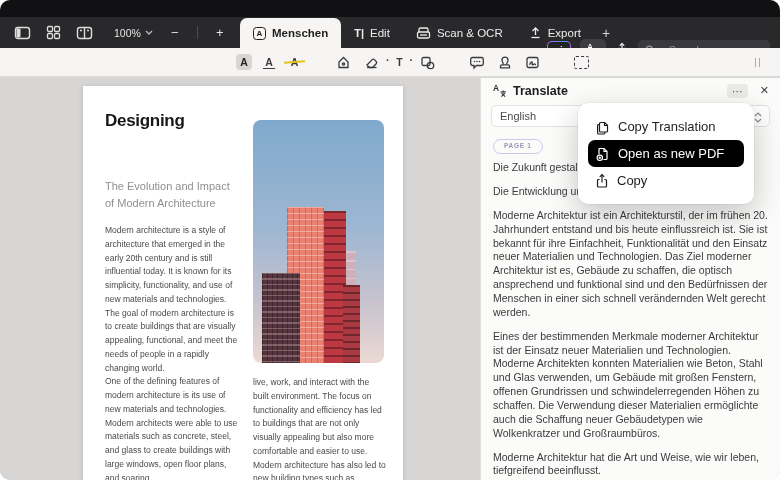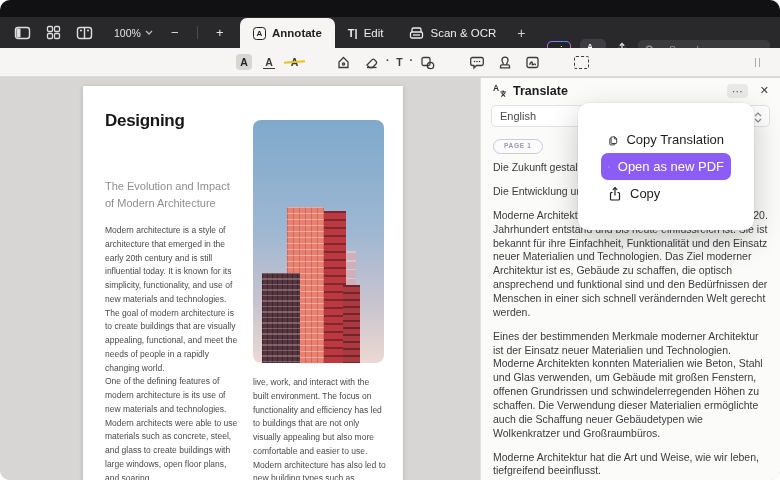--- a/index.html
+++ b/index.html
@@ -79,24 +79,24 @@
   .ph-spacer { flex:1; }
   .more-btn { width:21px; height:14px; background:#eaeae8; border-radius:4px; color:#555; font-size:11px; line-height:10px; display:flex; align-items:center; justify-content:center; }
   .close-btn { color:#3c3c3e; font-size:11px; margin-left:6px; }
   .lang-field { position:absolute; top:27px; left:10px; right:10px; height:22px; background:#fff; border:1px solid #e3e2e0; border-radius:5px; display:flex; align-items:center; padding:0 8px; font-size:11px; color:#4a4a4a; }
   .stepper { position:absolute; right:4px; top:3px; width:14px; height:16px; display:flex; flex-direction:column; align-items:center; justify-content:center; gap:1px; }
   .panel-body { position:absolute; top:60px; left:12px; right:12px; bottom:0; font-size:10.5px; line-height:1.32; color:#3b3b3d; overflow:hidden; }
   .page-badge { display:inline-block; padding:2.5px 10px; border:1px solid #c9c9ec; border-radius:10px; font-size:6.5px; font-weight:700; letter-spacing:.7px; color:#9797b8; margin-bottom:7px; }
   .panel-body p { margin-bottom:10px; }
 
   
-  .ctx-menu { position:absolute; left:578px; top:103px; width:176px; background:#fff; border-radius:10px; padding:23px;
+  .ctx-menu { position:absolute; left:578px; top:103px; width:176px; background:#fff; border-radius:10px; padding:10px;
     box-shadow:0 10px 30px rgba(0,0,0,.22), 0 0 0 0.5px rgba(0,0,0,.07); z-index:50; }
   .ctx-item { height:27px; display:flex; align-items:center; gap:8px; padding:0 7px; border-radius:7px; font-size:13px; color:#1d1d1f; white-space:nowrap; }
-  .ctx-item.sel { background:#8b5cf6; color:#fff; }
+  .ctx-item.sel { background:#000000; color:#fff; }
 
   svg { display:block; }
 </style>
 </head>
 <body>
 
 <div class="window">
 
   <div class="tb-top"></div>
   <div class="tb-main">
@@ -131,33 +131,41 @@
           </svg>
       </span>
       <span class="zoom-pm">−</span>
       <span class="pm-div"></span>
       <span class="zoom-pm">+</span>
     </div>
 
     <div class="tabs">
       <div class="tab sel">
         <span class="tab-a-ico">A</span>
-        <span>Annotate</span>
+        <span>Menschen</span>
       </div>
       <div class="tab">
         <span class="tab-t-ico">T|</span>
         <span>Edit</span>
       </div>
       <div class="tab">
         <svg width="15" height="14" viewBox="0 0 15 14" fill="none" stroke="#ececec" stroke-width="1.3">
             <path d="M3 6 V3.5 a1.5 1.5 0 0 1 1.5-1.5 h6 a1.5 1.5 0 0 1 1.5 1.5 V6"></path>
             <rect x="1.5" y="6" width="12" height="6" rx="1.5"></rect>
             <line x1="4" y1="9" x2="11" y2="9"></line>
           </svg>
         <span>Scan &amp; OCR</span>
+      </div>
+      <div class="tab">
+        <svg width="13" height="14" viewBox="0 0 13 14" fill="none" stroke="#ececec" stroke-width="1.3">
+            <line x1="6.5" y1="2.5" x2="6.5" y2="9"></line>
+            <polyline points="3.5,5 6.5,2 9.5,5"></polyline>
+            <path d="M2.5 11.5 h8"></path>
+          </svg>
+        <span>Export</span>
       </div>
       <div class="tab-plus">+</div>
     </div>
 
     <div class="tb-right">
       <span class="ai-badge">ai</span>
       <span class="tr-btn">
         <svg width="15" height="15" viewBox="0 0 16 16">
             <text x="1" y="9" font-size="9" font-weight="bold" fill="#fff" font-family="Liberation Sans, sans-serif">A</text>
             <g stroke="#fff" stroke-width="1.1" fill="none">

